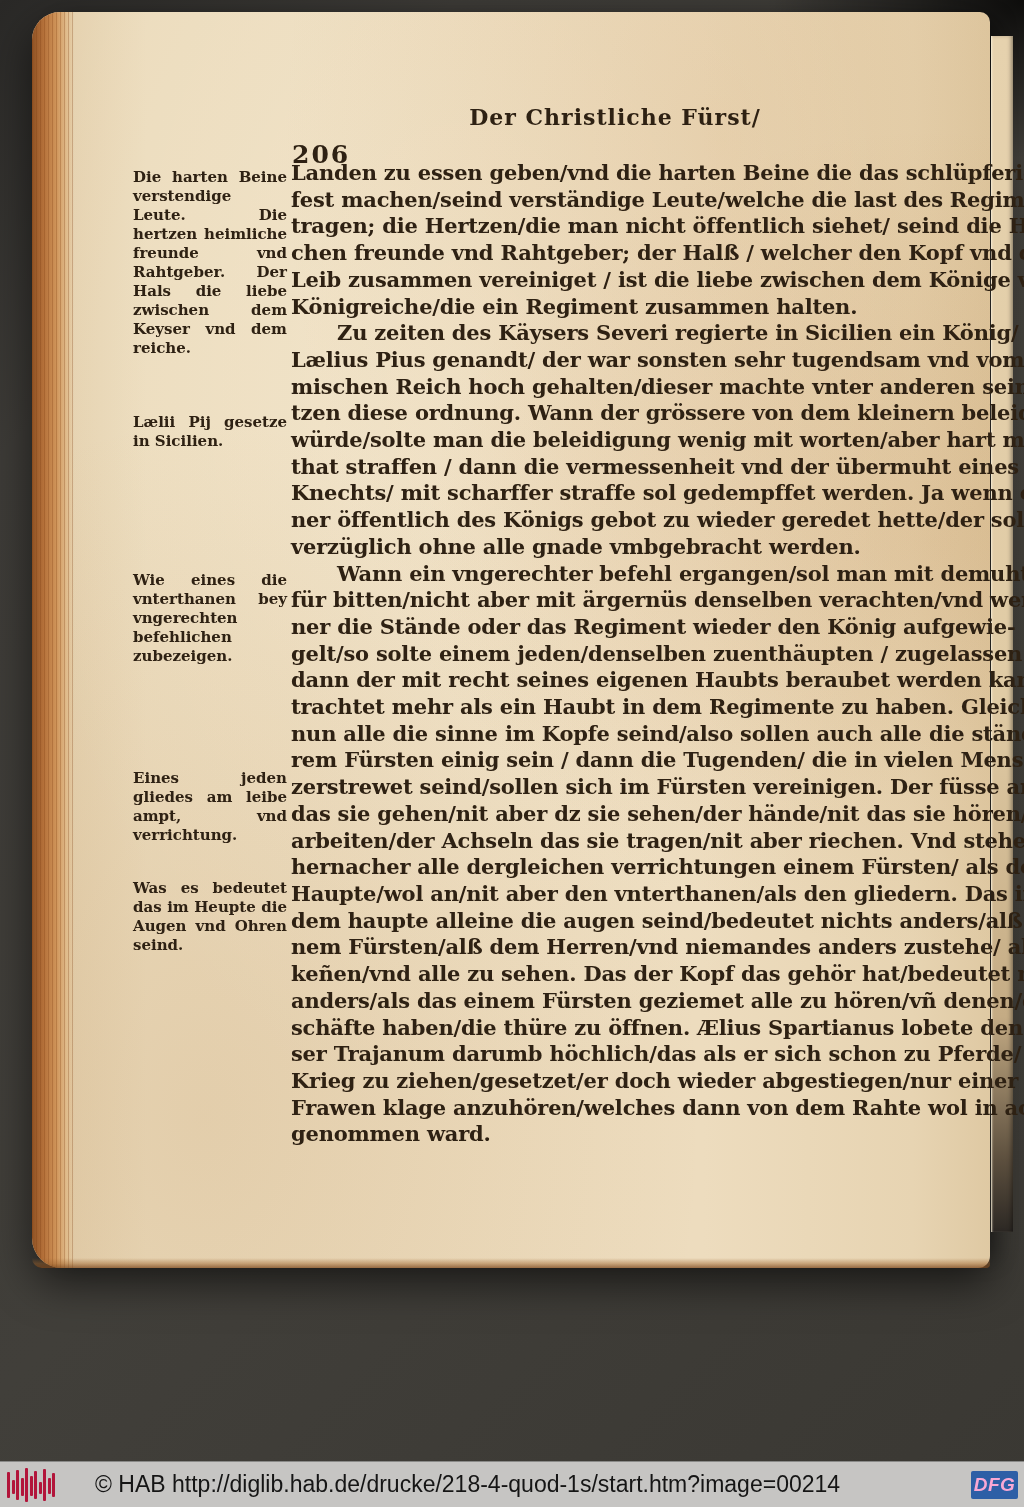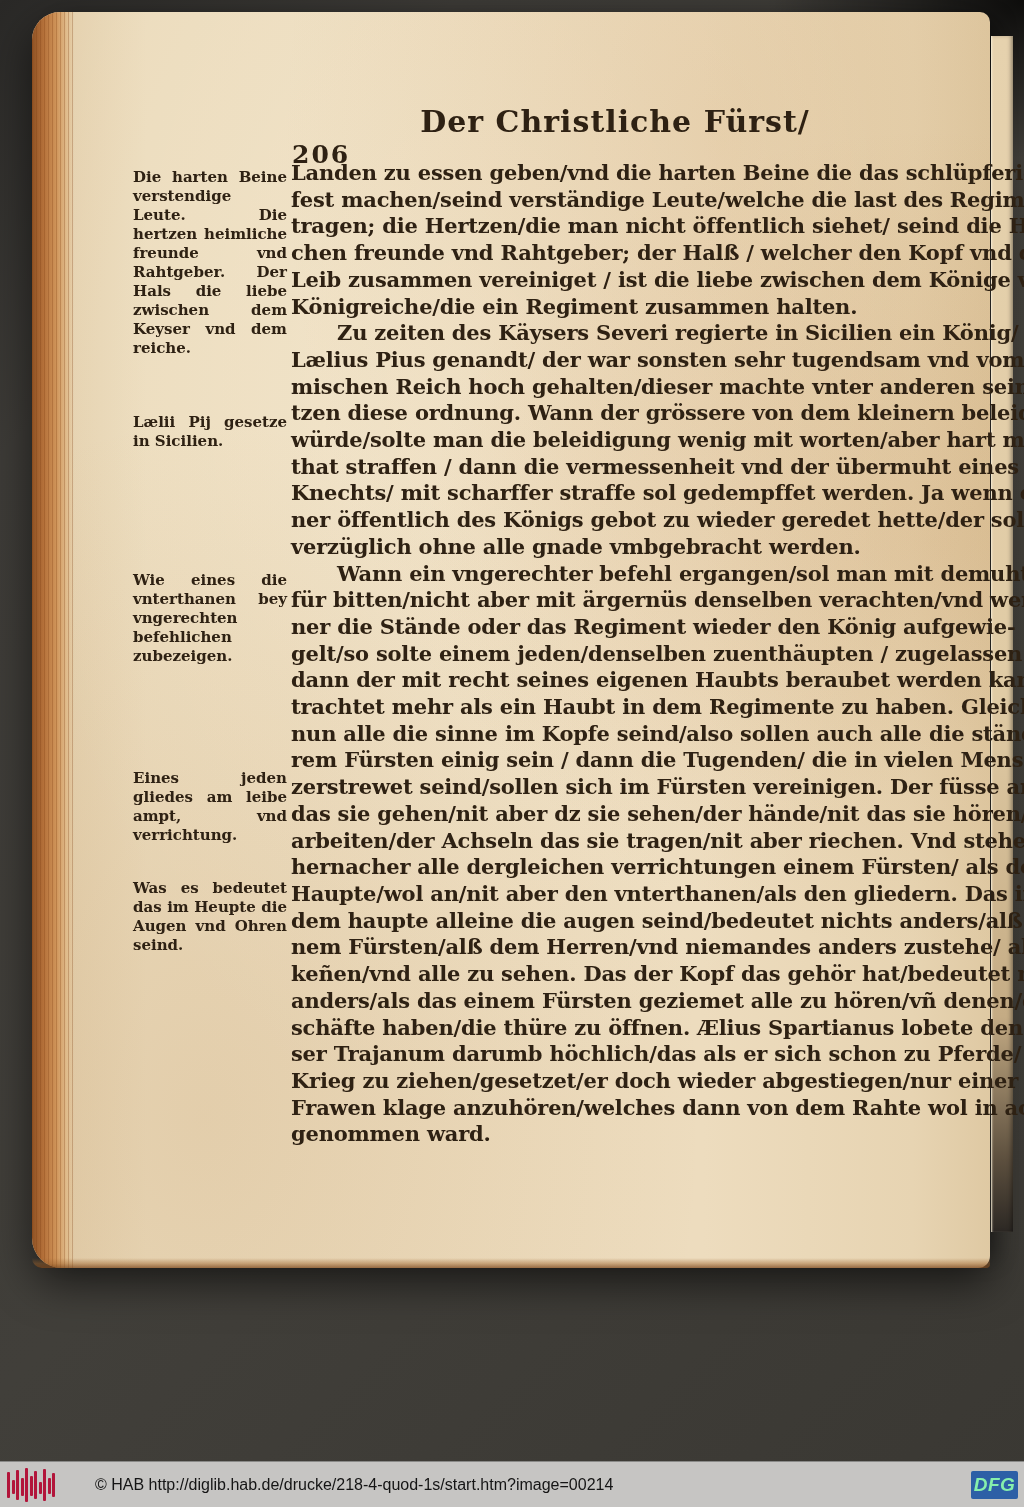--- a/index.html
+++ b/index.html
@@ -37,41 +37,41 @@
   }
   .sliver{ 
     position:absolute;left:991px;top:36px;width:22px;height:1196px;
     background:linear-gradient(180deg,#e6d2ae 0%,#e0cba5 55%,#c4ab84 82%,#5c4f3e 94%,#2c2824 100%);
     box-shadow:inset 2px 0 2px -1px #f6ecd6, inset -3px 0 5px -2px rgba(0,0,0,.5);
   }
   
   .ink{color:#2e2113;font-weight:700;}
   .pageno{position:absolute;left:292px;top:112px;font-size:25px;letter-spacing:2px;margin-top:28px;}
   .header{position:absolute;left:291px;top:104px;width:648px;text-align:center;
-    font-size:30px;letter-spacing:1px;}
+    font-size:22px;letter-spacing:1px;}
   .body-col{position:absolute;left:291px;top:160px;width:648px;
     font-size:21px;line-height:26.7px;letter-spacing:-0.2px;}
   .bodyline{text-align:justify;text-align-last:justify;white-space:nowrap;}
   .bodyline.lastline{text-align-last:left;white-space:normal;}
   .bodyline.indent{text-indent:46px;}
   .catchword{position:absolute;left:291px;top:1162px;width:648px;text-align:right;
     font-size:21px;}
   .note{position:absolute;left:133px;width:154px;font-size:15px;line-height:19px;
     text-align:justify;}
   .n1{top:168px}.n2{top:413px}.n3{top:571px}.n4{top:769px}.n5{top:879px}.n6{top:1047px}
   
   .footer{position:absolute;left:0;bottom:0;width:1024px;height:45px;background:#c6c5c3;
     box-shadow:0 -1px 0 #8a8a88;}
   .wdb-logo{position:absolute;left:7px;top:5px;width:50px;height:36px;}
   .wdb-logo i{position:absolute;width:3px;background:#b2153a;border-radius:1px;}
   .footer-url{position:absolute;left:95px;top:0;height:45px;line-height:45px;
-    font-family:"Liberation Sans","DejaVu Sans",sans-serif;font-size:16px;color:#151515;
+    font-family:"Liberation Sans","DejaVu Sans",sans-serif;font-size:23px;color:#151515;
     white-space:nowrap;}
   .dfg{position:absolute;left:971px;top:9px;width:47px;height:28px;background:#2d5fa6;
-    color:#86efac;font-family:"Liberation Sans","DejaVu Sans",sans-serif;font-weight:bold;
+    color:#f9a8d4;font-family:"Liberation Sans","DejaVu Sans",sans-serif;font-weight:bold;
     font-style:italic;font-size:19px;text-align:center;line-height:28px;letter-spacing:.5px;
     border-radius:2px;}
 </style>
 </head>
 <body>
 
 <div id="stage">
 
   <div class="page">
     <div class="fore-edge"></div>

